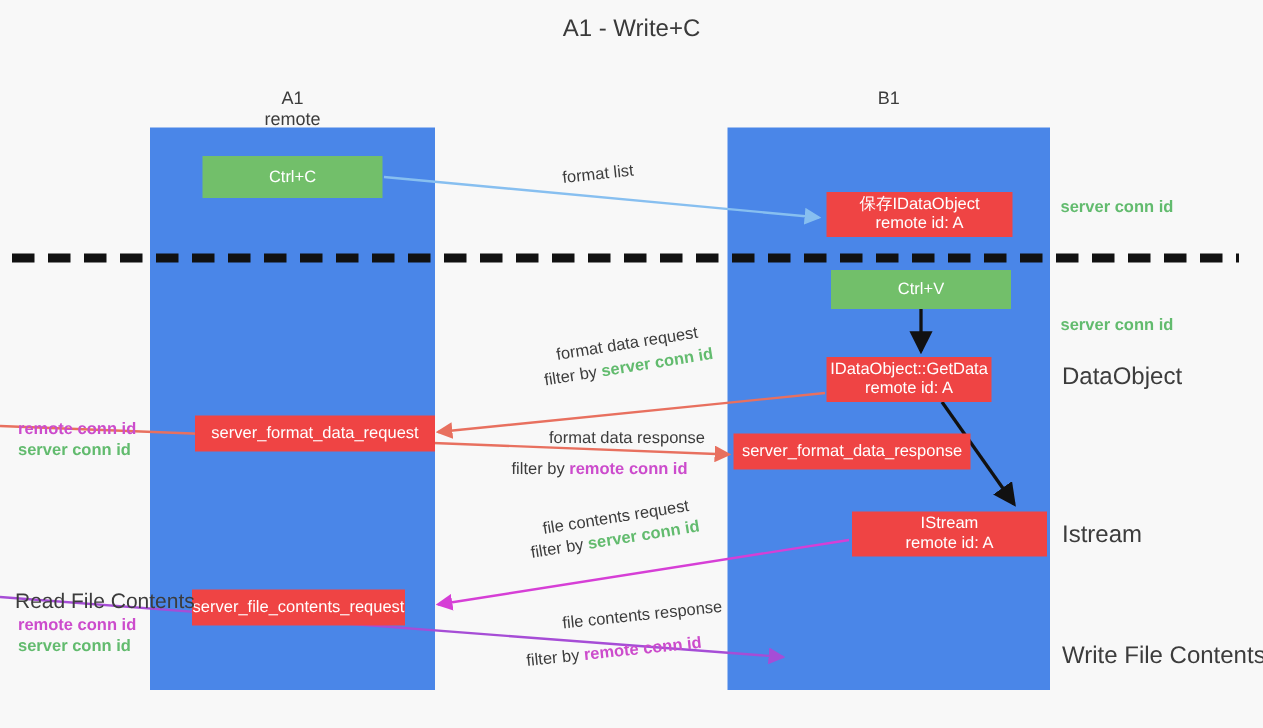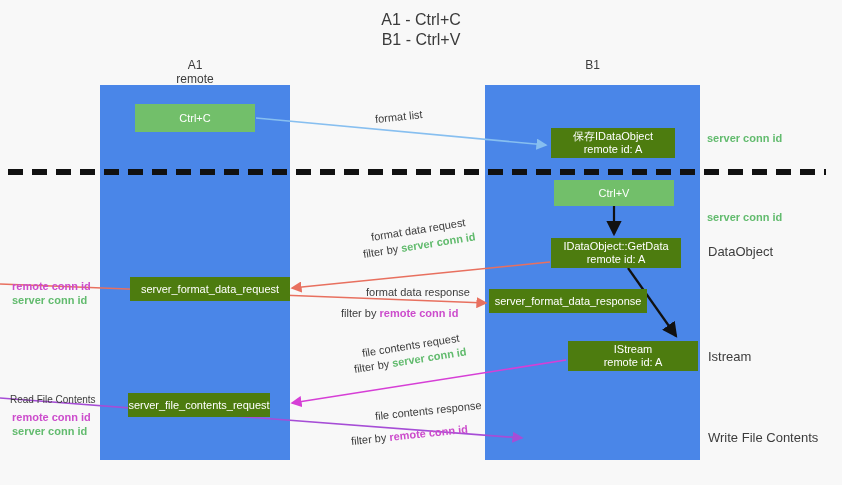--- a/index.html
+++ b/index.html
@@ -57,21 +57,21 @@
     flex-direction: column;
     align-items: center;
     justify-content: center;
     color: #ffffff;
     font-size: 11px;
     line-height: 13px;
     text-align: center;
     padding: 2px 4px;
   }
   .node.green { background: #6aa84f; background: #72bf6a; }
-  .node.orange { background: #4d7c0f; }
+  .node.orange { background: #ef4444; }
   .node .l2 { font-size: 11px; }
 
   
   #wires {
     position: absolute;
     left: 0; top: 0;
     width: 842px; height: 485px;
     pointer-events: none;
   }
 
@@ -80,53 +80,52 @@
     font-size: 11px;
     line-height: 14px;
     color: #3c3c3c;
     white-space: nowrap;
   }
   .edge-label.rot-up { transform: rotate(-9deg); transform-origin: left center; }
   .edge-label.rot-up6 { transform: rotate(-6deg); transform-origin: left center; }
   .green-txt { color: #62bb6e; font-weight: bold; }
   .purple-txt { color: #cc4ccc; font-weight: bold; }
   .side-note {
-    font-size: 10px;
+    font-size: 14px;
     line-height: 14px;
     color: #3c3c3c;
     white-space: nowrap;
   }
   .conn-stack {
     font-size: 11px;
     line-height: 14px;
     font-weight: bold;
     white-space: nowrap;
   }
   .right-label {
-    font-size: 13px;
+    font-size: 16px;
     line-height: 14px;
     color: #3c3c3c;
     white-space: nowrap;
   }
   .right-green {
     font-size: 11px;
     line-height: 14px;
     color: #62bb6e;
     font-weight: bold;
     white-space: nowrap;
   }
 </style>
 </head>
 <body>
 
 <div id="stage">
 
   <div id="title-block" class="abs">
-    <div>A1 - Ctrl+C</div>
-    <div>B1 - Ctrl+V</div>
+    <div>A1 - Write+C</div>
   </div>
 
   <div id="lane-a-header" class="abs lane-header">
     <div>A1</div>
     <div>remote</div>
   </div>
   <div id="lane-b-header" class="abs lane-header">
     <div>B1</div>
   </div>
 
@@ -175,21 +174,21 @@
 
   <div class="abs node orange" style="left:551px; top:128px; width:124px; height:30px;">
     <div>保存IDataObject</div>
     <div class="l2">remote id: A</div>
   </div>
 
   <div class="abs node green" style="left:554px; top:180px; width:120px; height:26px;">
     <div>Ctrl+V</div>
   </div>
 
-  <div class="abs node orange" style="left:551px; top:238px; width:130px; height:30px;">
+  <div class="abs node orange" style="left:551px; top:238px; width:110px; height:30px;">
     <div>IDataObject::GetData</div>
     <div class="l2">remote id: A</div>
   </div>
 
   <div class="abs node orange" style="left:130px; top:277px; width:160px; height:24px;">
     <div>server_format_data_request</div>
   </div>
 
   <div class="abs node orange" style="left:489px; top:289px; width:158px; height:24px;">
     <div>server_format_data_response</div>

